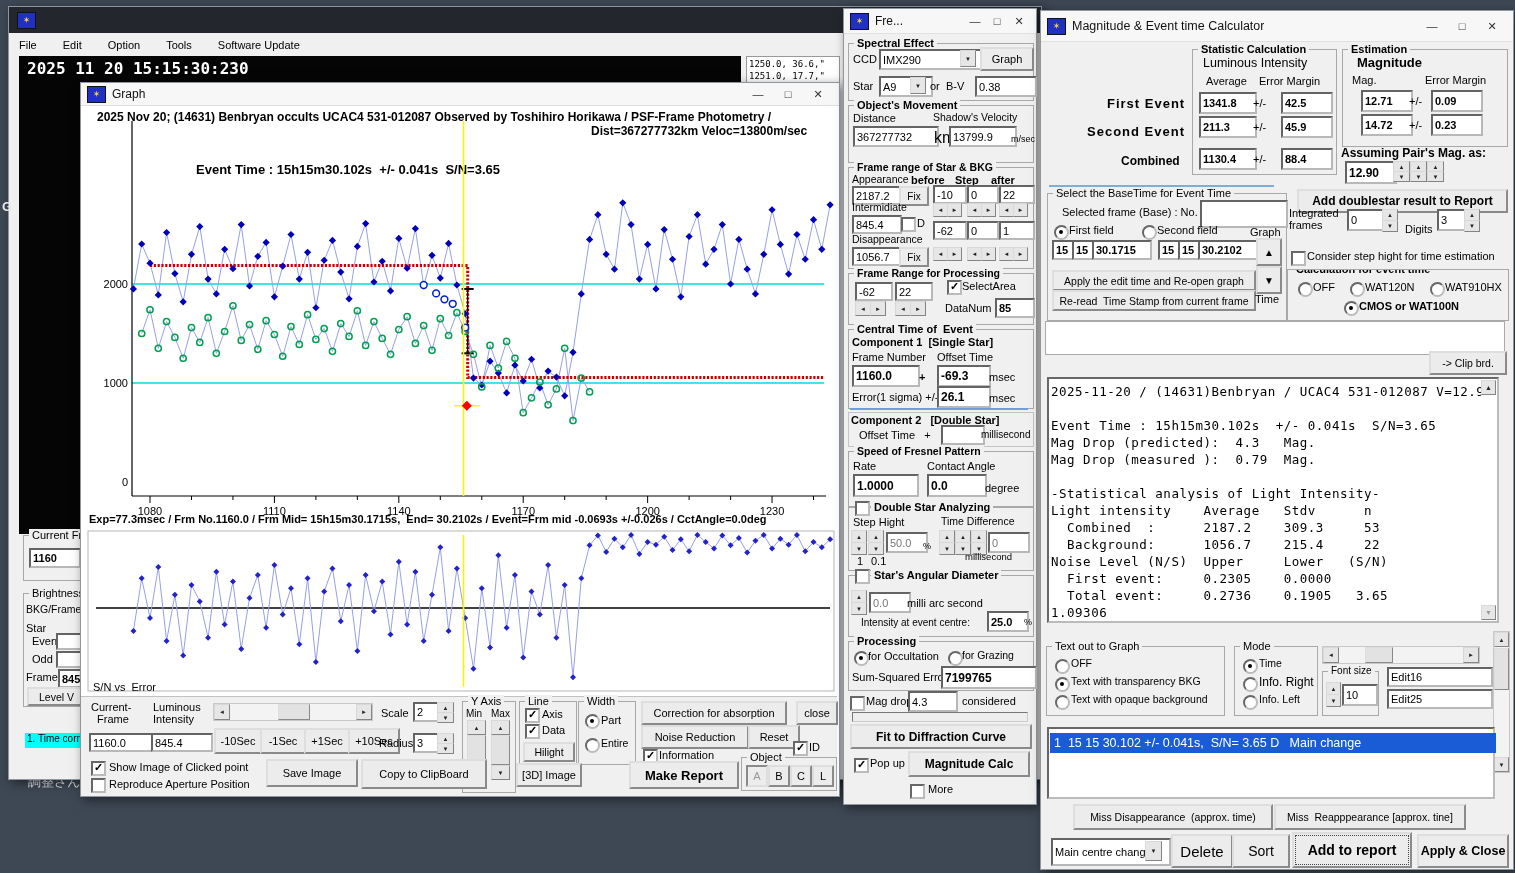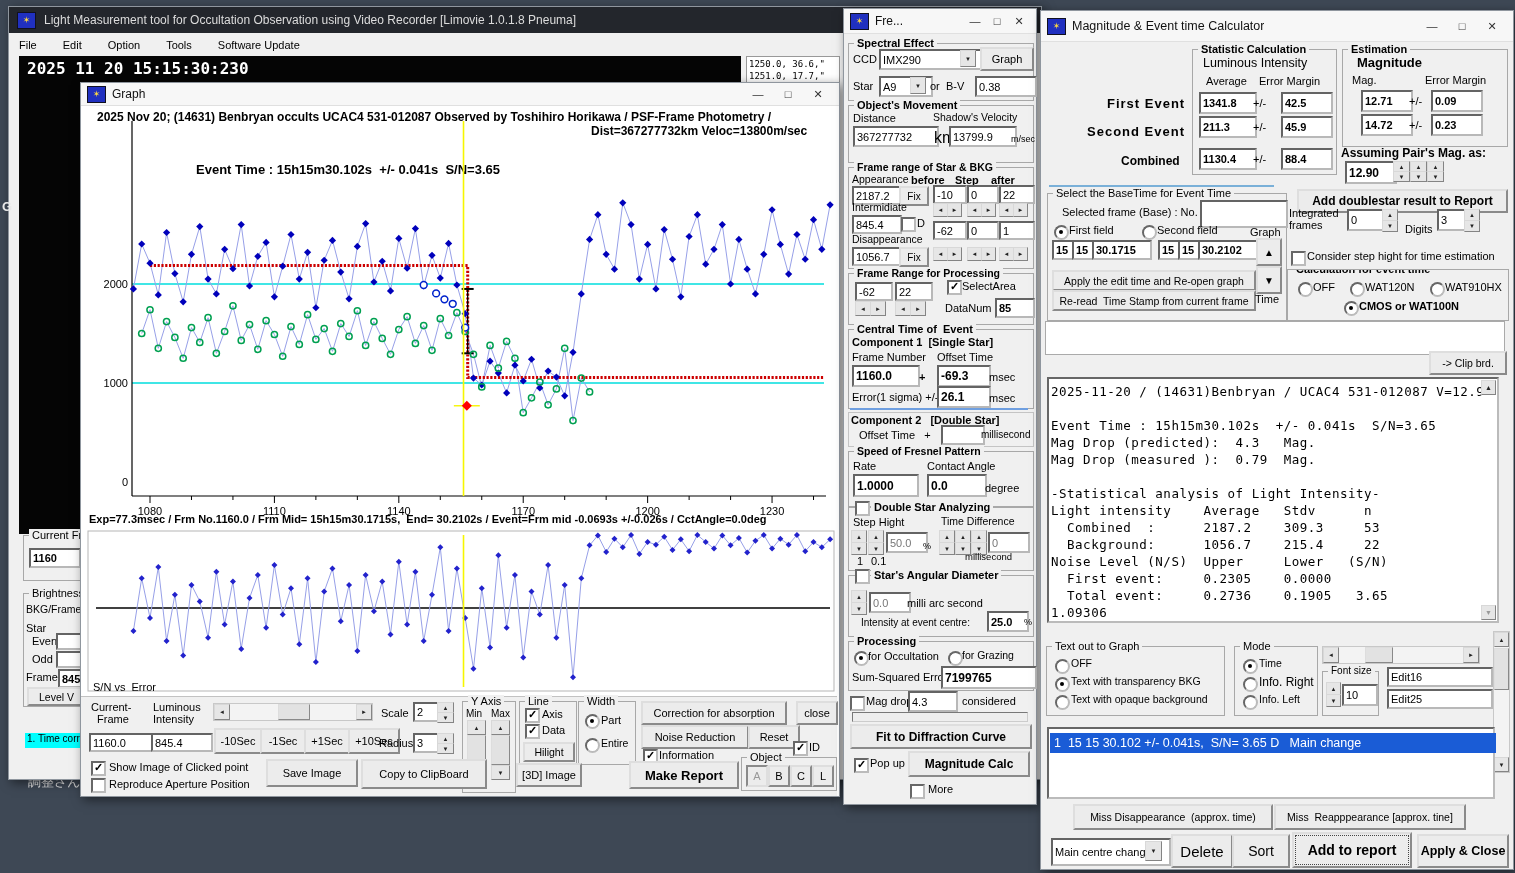--- a/index.html
+++ b/index.html
@@ -37,21 +37,20 @@
 </style>
 </head>
 <body>
 
 <div class="lbl" style="left:28px;top:775px;font-size:13px;color:#e5e5e5;z-index:0">調整さん.doc</div>
 <div class="lbl" style="left:2px;top:200px;color:#e8e8e8;font-weight:bold;font-size:13px;z-index:2">G</div>
 
 <div class="win" style="left:8px;top:6px;width:1032px;height:772px;z-index:1">
   <div class="abs" style="left:0;top:0;width:100%;height:26px;background:#23262c;display:flex;align-items:center;padding:0 8px;box-sizing:border-box;gap:8px">
     <span class="lic">✶</span>
-    <span style="color:#dcdcdc;font-size:12px;white-space:nowrap">Light Measurement tool for Occultation Observation using Video Recorder [Limovie 1.0.1.8 Pneuma]</span>
   </div>
   <div class="abs" style="left:0;top:26px;width:100%;height:23px;background:#f0f0f0;display:flex;align-items:center;padding-left:10px;gap:26px;box-sizing:border-box">
     <span>File</span>
     <span>Edit</span>
     <span>Option</span>
     <span>Tools</span>
     <span>Software Update</span>
   </div>
   <div class="abs" style="left:10px;top:49px;width:722px;height:478px;background:#050505">
     <span class="lbl mono" style="left:8px;top:4px;color:#fff;font-weight:bold;font-size:16px">2025 11 20 15:15:30:230</span>

